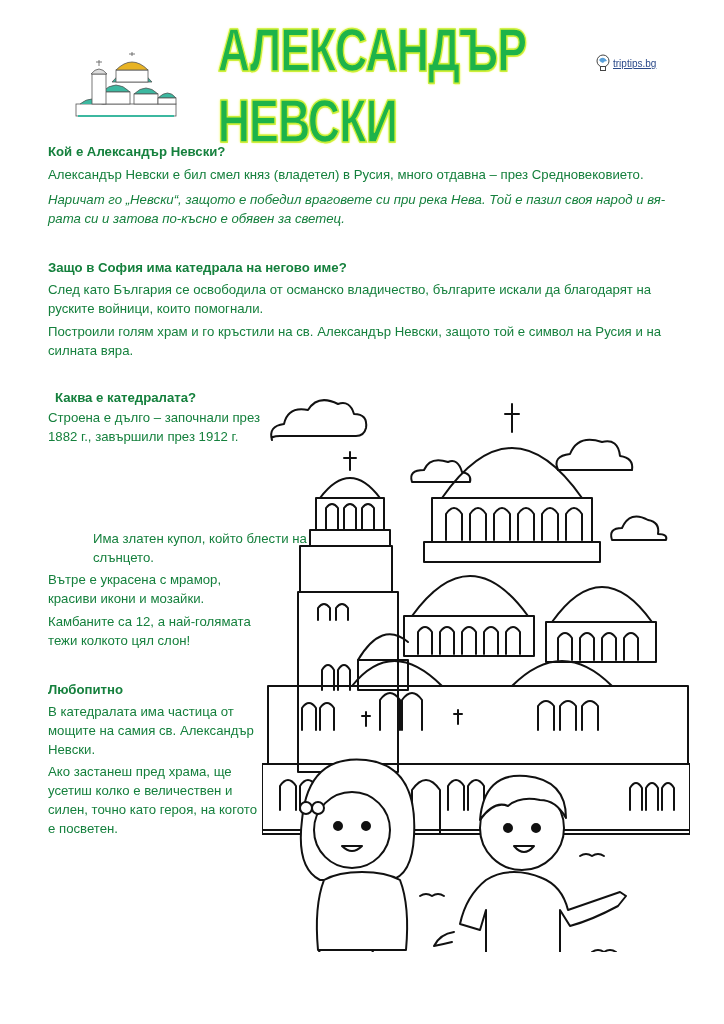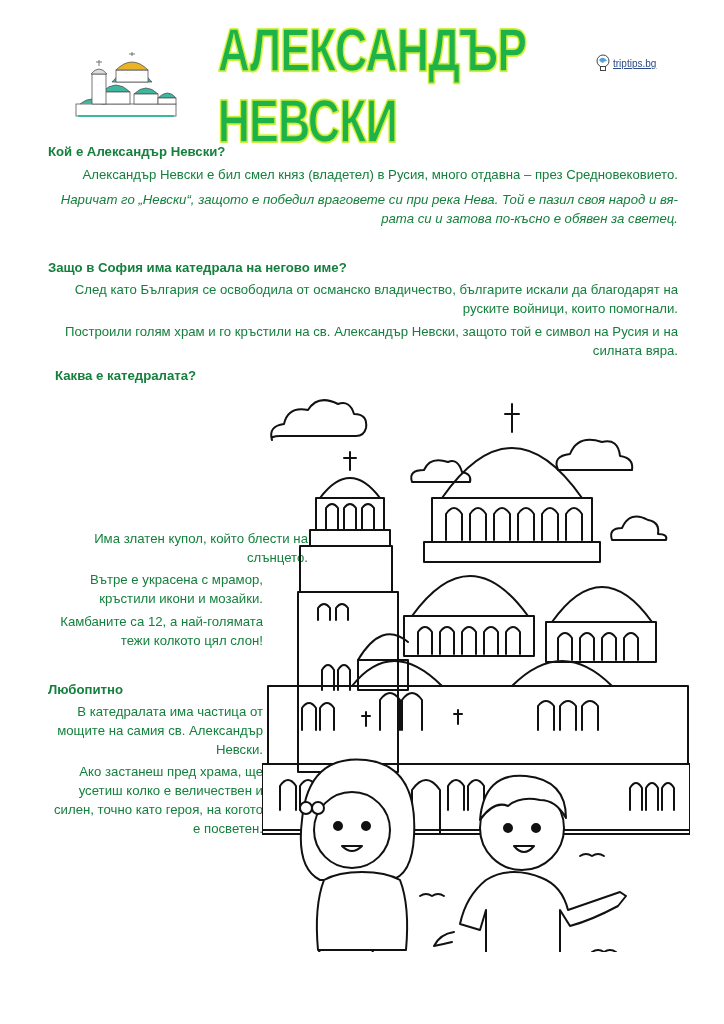--- a/index.html
+++ b/index.html
@@ -17,21 +17,21 @@
            -webkit-text-stroke: 1.2px #c9ee35;
            text-shadow: 0 0 2px #e6f84a, 0 0 3px #e6f84a, 1px 1px 0 #e2f060; }
   .brand { position: absolute; left: 596px; top: 54px; display: flex; align-items: center; gap: 3px; }
   .brand .bulb { width: 14px; height: 18px; }
   .brand a { font-family: "Liberation Sans", sans-serif; font-size: 10px; color: #2b4a8a;
              text-decoration: underline; cursor: pointer; }
 
   
   .txt { position: absolute; left: 48px; font-size: 13.2px; line-height: 19px; color: #15803d; }
   .h { font-weight: bold; font-size: 13.2px; }
-  .p { margin: 0; text-align: right; }
+  .p { margin: 0; }
   .full { width: 630px; }
   .narrow { width: 215px; }
 
   .illus { position: absolute; left: 262px; top: 360px; width: 428px; height: 592px; }
   .illus svg { width: 100%; height: 100%; }
 </style>
 </head>
 <body>
 
 <div class="page">
@@ -75,23 +75,24 @@
   </div>
 
   <div class="txt h full" style="top:142px;">Кой е Александър Невски?</div>
   <p class="txt p full" style="top:165px;">Александър Невски е бил смел княз (владетел) в Русия, много отдавна – през Средновековието.</p>
   <p class="txt p full" style="top:190px;font-style:italic;">Наричат го „Невски“, защото е победил враговете си при река Нева. Той е пазил своя народ и вя-рата си и затова по-късно е обявен за светец.</p>
 
   <div class="txt h full" style="top:258px;">Защо в София има катедрала на негово име?</div>
   <p class="txt p full" style="top:280px;">След като България се освободила от османско владичество, българите искали да благодарят на руските войници, които помогнали.</p>
   <p class="txt p full" style="top:322px;">Построили голям храм и го кръстили на св. Александър Невски, защото той е символ на Русия и на силната вяра.</p>
 
-  <div class="txt h narrow" style="top:366px;padding-left:7px;">Каква е катедралата?</div>
+  <div class="txt h narrow" style="top:388px;padding-left:7px;">Каква е катедралата?</div>
+  <p class="txt p narrow" style="top:408px;">Строена е дълго – започнали през 1882 г., завършили през 1912 г.</p>
   <p class="txt p narrow" style="top:529px;margin-left:45px;">Има златен купол, който блести на слънцето.</p>
-  <p class="txt p narrow" style="top:570px;">Вътре е украсена с мрамор, кръстили икони и мозайки.</p>
+  <p class="txt p narrow" style="top:570px;">Вътре е украсена с мрамор, красиви икони и мозайки.</p>
   <p class="txt p narrow" style="top:612px;">Камбаните са 12, а най-голямата тежи колкото цял слон!</p>
 
   <div class="txt h narrow" style="top:680px;">Любопитно</div>
   <p class="txt p narrow" style="top:702px;">В катедралата има частица от мощите на самия св. Александър Невски.</p>
   <p class="txt p narrow" style="top:762px;">Ако застанеш пред храма, ще усетиш колко е величествен и силен, точно като героя, на когото е посветен.</p>
 
   <div class="illus">
     <svg viewBox="0 0 428 592" fill="none" stroke="#111" stroke-width="2" stroke-linejoin="round" stroke-linecap="round">
 
       <g>

